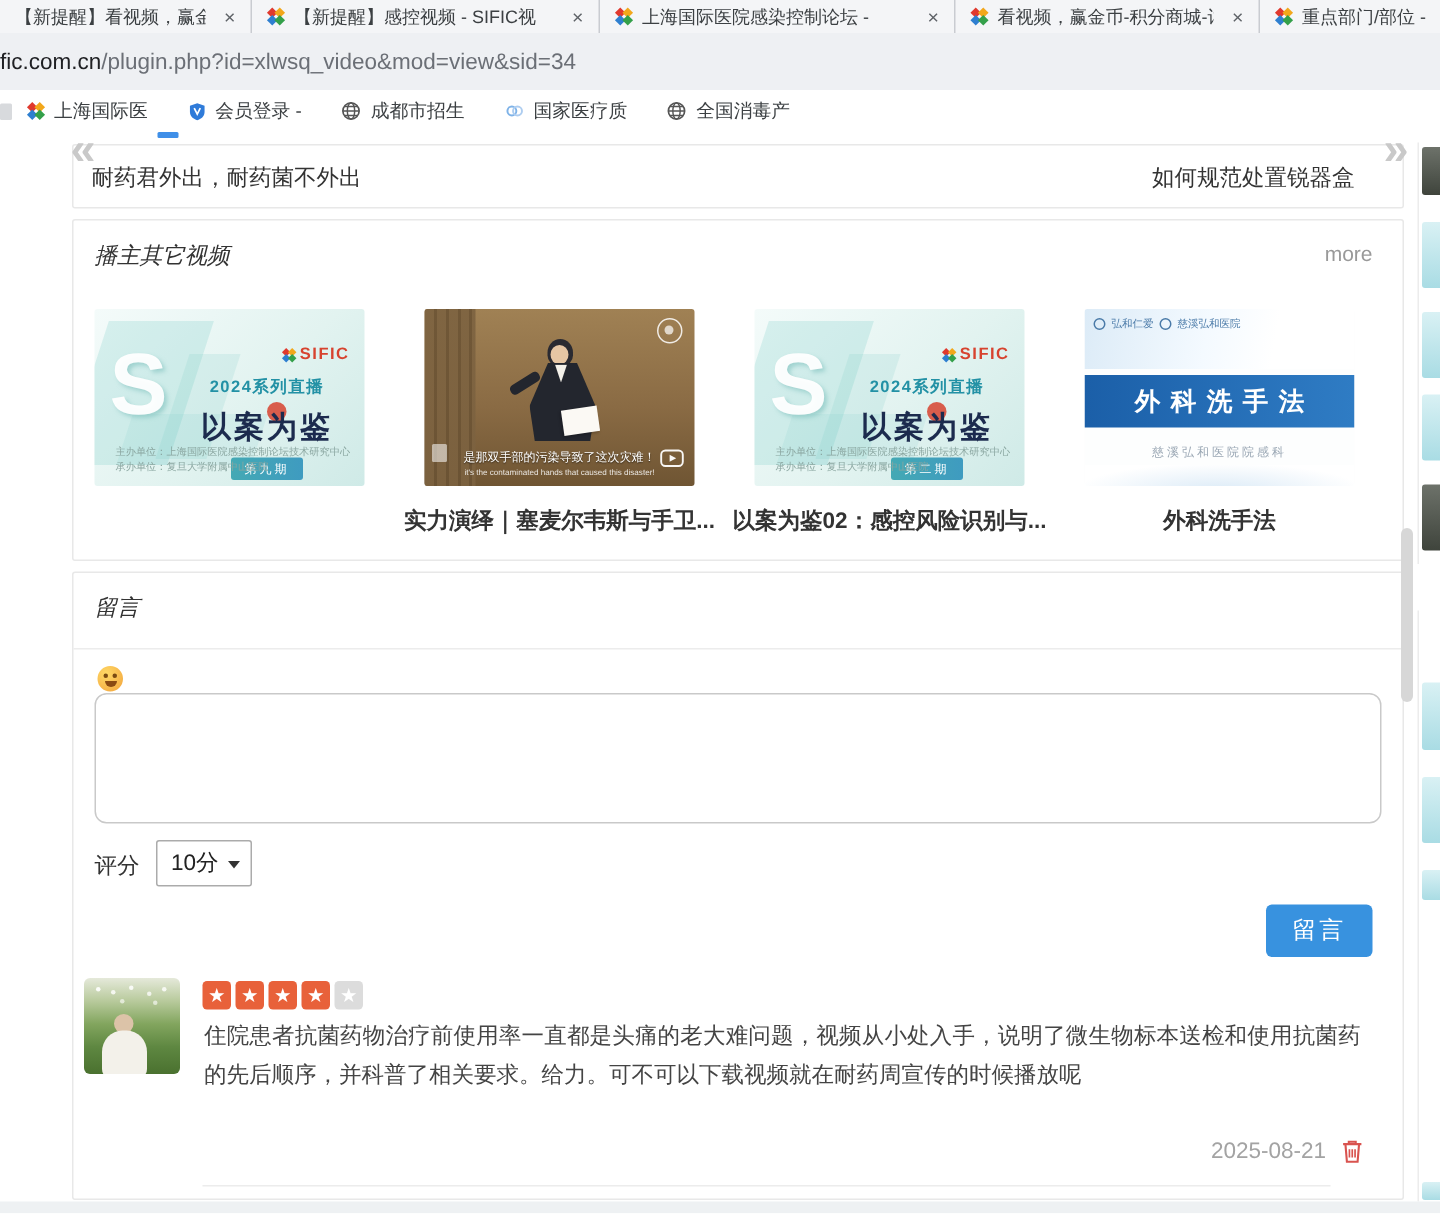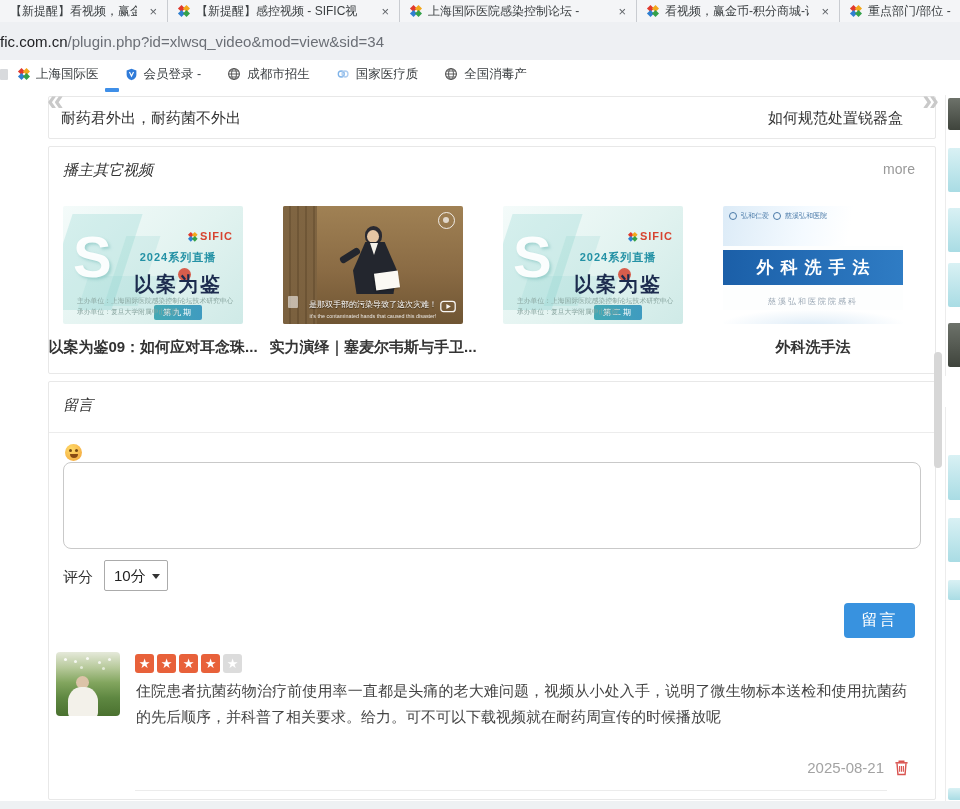--- a/index.html
+++ b/index.html
@@ -281,21 +281,20 @@
               </div>
               <div class="series">2024系列直播</div>
               <div class="main-t"><span class="main-dot"></span><span class="main-txt">以案为鉴</span></div>
               <span class="badge">第九期</span>
             </div>
             <div class="orgs">
               <div>主办单位：上海国际医院感染控制论坛技术研究中心</div>
               <div>承办单位：复旦大学附属中山医院</div>
             </div>
           </div>
-          <div class="vtitle">以案为鉴09：如何应对耳念珠...</div>
         </div>
 
         <div class="vcell">
           <div class="thumb thumb-stage">
             <span class="planks"></span>
             <span class="stamp"></span>
             <span class="hair"></span>
             <span class="face"></span>
             <span class="suit"></span>
             <span class="shirt"></span>
@@ -330,20 +329,21 @@
               </div>
               <div class="series">2024系列直播</div>
               <div class="main-t"><span class="main-dot"></span><span class="main-txt">以案为鉴</span></div>
               <span class="badge">第二期</span>
             </div>
             <div class="orgs">
               <div>主办单位：上海国际医院感染控制论坛技术研究中心</div>
               <div>承办单位：复旦大学附属中山医院</div>
             </div>
           </div>
+          <div class="vtitle">以案为鉴02：感控风险识别与...</div>
         </div>
 
         <div class="vcell">
           <div class="thumb thumb-wash">
             <span class="wash-top"></span>
             <div class="wash-logos">
               <span class="wl-ic"></span>
               <span>弘和仁爱</span>
               <span class="wl-ic"></span>
               <span>慈溪弘和医院</span>

